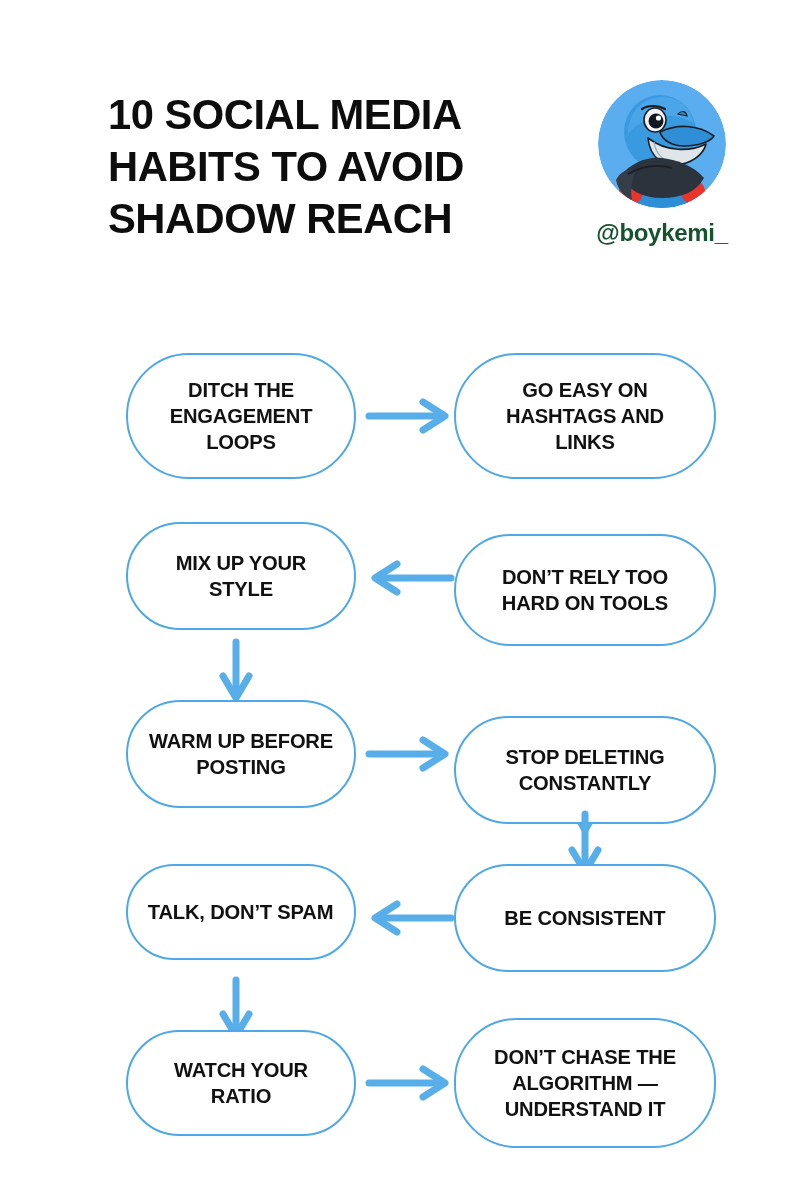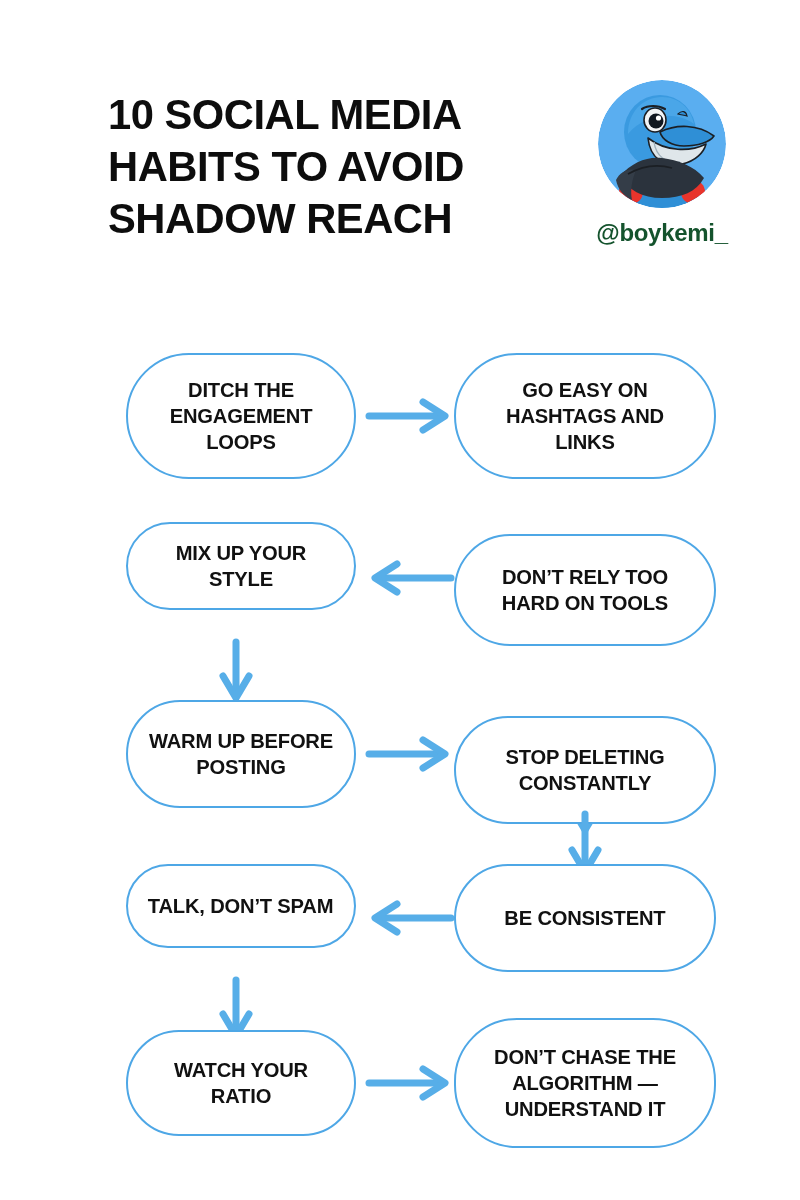--- a/index.html
+++ b/index.html
@@ -179,21 +179,21 @@
     <div class="node right" style="top:0; height:126px;">
       <span class="node-label">GO EASY ON HASHTAGS AND LINKS</span>
     </div>
   </div>
   <svg class="arrow-v" style="left:565px; top:468px;" viewBox="0 0 40 74">
     <path d="M20 4 V52" stroke="#57aee8" stroke-width="7" stroke-linecap="round" fill="none"></path>
     <path d="M7 40 L20 62 L33 40" stroke="#57aee8" stroke-width="7" stroke-linecap="round" stroke-linejoin="round" fill="none"></path>
   </svg>
 
   <div class="row" style="top:222px;">
-    <div class="node left" style="top:0; height:88px;">
+    <div class="node left" style="top:0; height:108px;">
       <span class="node-label">MIX UP YOUR STYLE</span>
     </div>
     <svg class="arrow-h" style="left:361px; top:36px;" viewBox="0 0 94 40">
       <path d="M90 20 H22" stroke="#57aee8" stroke-width="7" stroke-linecap="round" fill="none"></path>
       <path d="M36 6 L14 20 L36 34" stroke="#57aee8" stroke-width="7" stroke-linecap="round" stroke-linejoin="round" fill="none"></path>
     </svg>
     <div class="node right" style="top:0; height:112px;margin-top:12px;">
       <span class="node-label">DON’T RELY TOO HARD ON TOOLS</span>
     </div>
   </div>
@@ -213,21 +213,21 @@
     <div class="node right" style="top:16px; height:108px;">
       <span class="node-label">STOP DELETING CONSTANTLY</span>
     </div>
   </div>
   <svg class="arrow-v" style="left:565px; top:510px;" viewBox="0 0 40 74">
     <path d="M20 4 V52" stroke="#57aee8" stroke-width="7" stroke-linecap="round" fill="none"></path>
     <path d="M7 40 L20 62 L33 40" stroke="#57aee8" stroke-width="7" stroke-linecap="round" stroke-linejoin="round" fill="none"></path>
   </svg>
 
   <div class="row" style="top:564px;">
-    <div class="node left" style="top:0; height:84px;">
+    <div class="node left" style="top:0; height:96px;">
       <span class="node-label">TALK, DON’T SPAM</span>
     </div>
     <svg class="arrow-h" style="left:361px; top:34px;" viewBox="0 0 94 40">
       <path d="M90 20 H22" stroke="#57aee8" stroke-width="7" stroke-linecap="round" fill="none"></path>
       <path d="M36 6 L14 20 L36 34" stroke="#57aee8" stroke-width="7" stroke-linecap="round" stroke-linejoin="round" fill="none"></path>
     </svg>
     <div class="node right" style="top:0; height:108px;">
       <span class="node-label">BE CONSISTENT</span>
     </div>
   </div>

